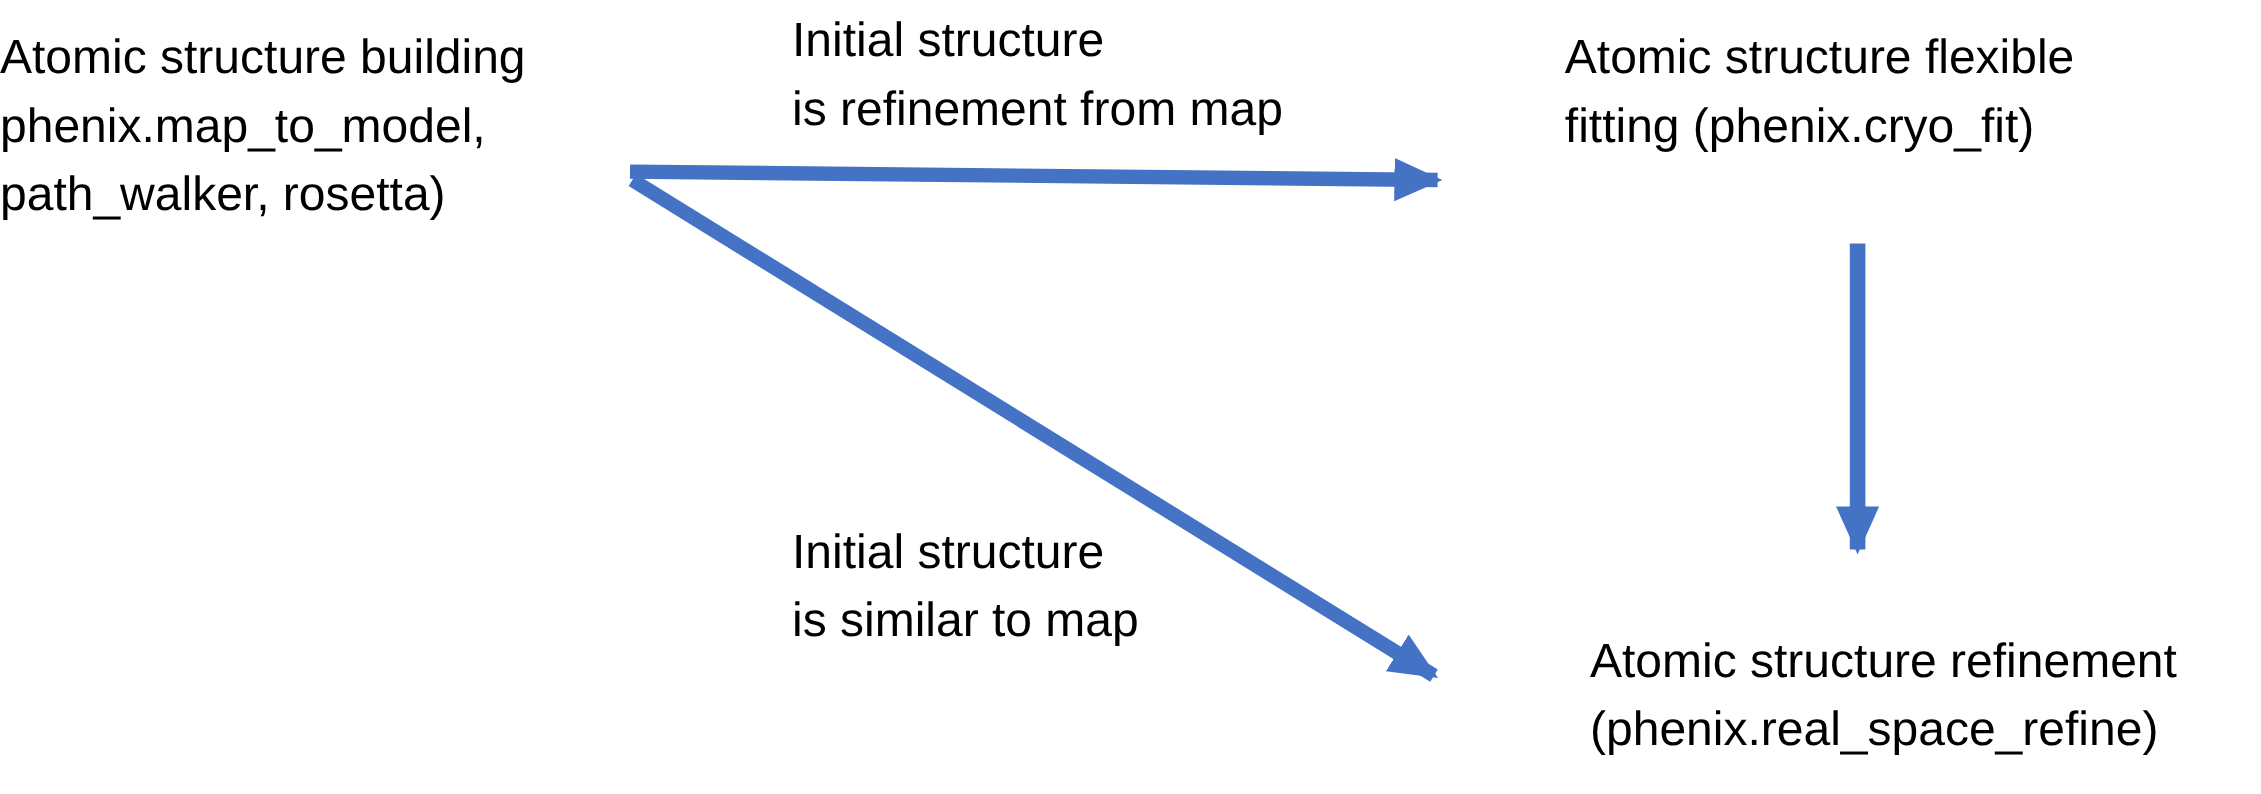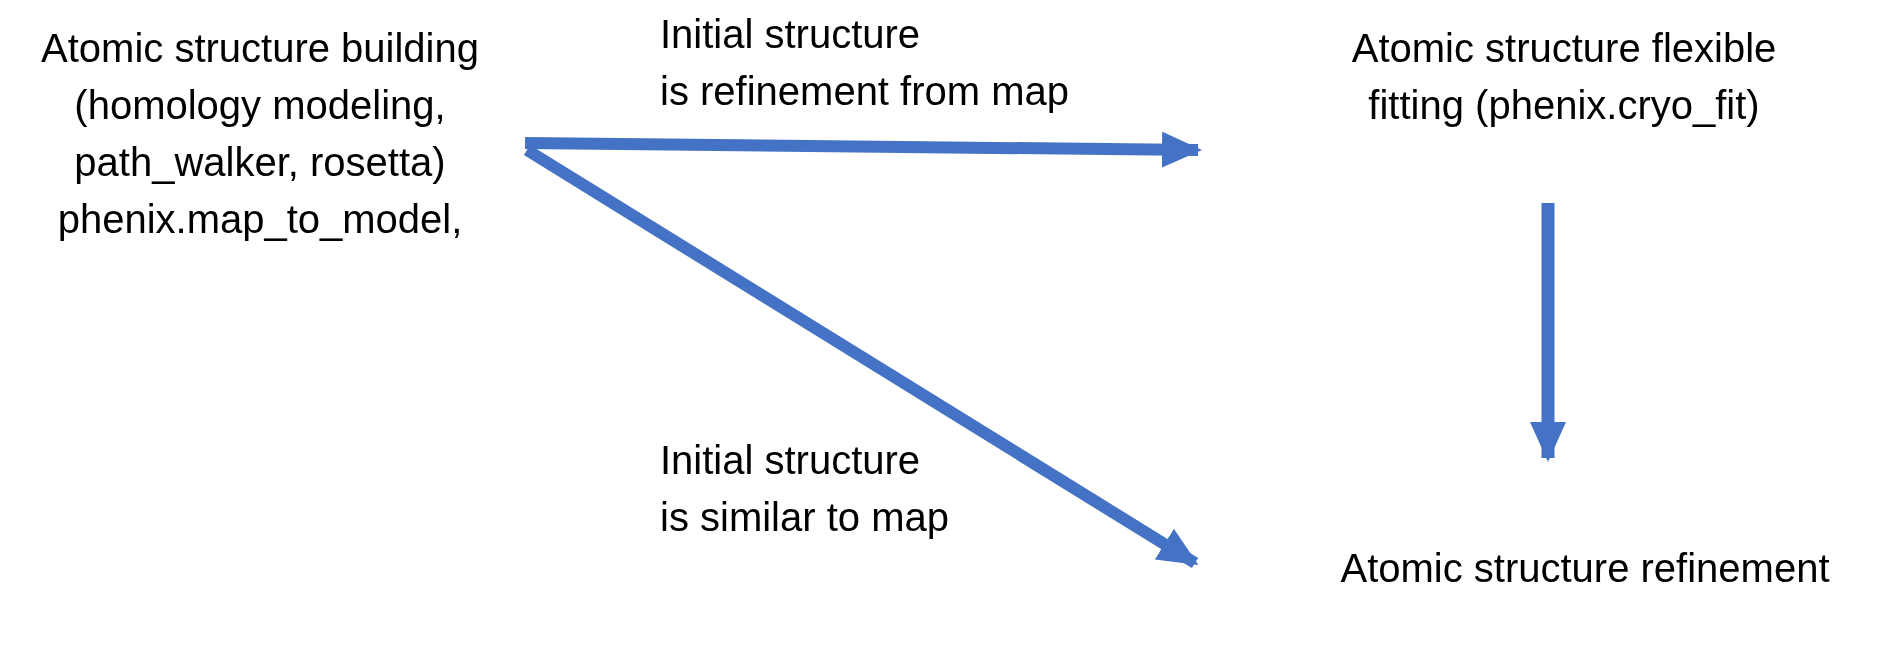--- a/index.html
+++ b/index.html
@@ -22,56 +22,56 @@
     z-index: 0;
   }
   .txt {
     position: absolute;
     z-index: 1;
     font-size: 40px;
     line-height: 57px;
     white-space: nowrap;
   }
   .txt div { white-space: nowrap; }
-  .center { text-align: center; }
+  .center { text-align: left; }
   .it { }
   line { stroke: #4472C4; }
   #ah path { fill: #4472C4; }
 </style>
 </head>
 <body>
 
 <svg class="layer-arrows" width="1884" height="662" viewBox="0 0 1884 662" xmlns="http://www.w3.org/2000/svg">
   <defs>
     <marker id="ah" markerUnits="userSpaceOnUse" markerWidth="40" markerHeight="36" viewBox="0 0 10 9" refX="9" refY="4.5" orient="auto">
       <path d="M0,0 L10,4.5 L0,9 Z" fill="#4472C4"></path>
     </marker>
   </defs>
   <line x1="525" y1="143" x2="1198" y2="150" stroke-width="12" marker-end="url(#ah)" stroke="#4472C4"></line>
   <line x1="527" y1="150" x2="1195" y2="563" stroke-width="12" marker-end="url(#ah)" stroke="#4472C4"></line>
   <line x1="1548" y1="203" x2="1548" y2="458" stroke-width="13" marker-end="url(#ah)" stroke="#4472C4"></line>
 </svg>
 
 <div class="txt center" style="left:0; top:20; top:20px; width:520px;">
   <div>Atomic structure building</div>
-  <div>(homology modeling,</div>
+  <div class="it">phenix.map_to_model,</div>
   <div class="it">path_walker, rosetta)</div>
-  <div class="it">phenix.map_to_model,</div>
 </div>
 
 <div class="txt" style="left:660px; top:6px;">
   <div>Initial structure</div>
   <div>is refinement from map</div>
 </div>
 
 <div class="txt center" style="left:1304px; top:20px; width:520px;">
   <div>Atomic structure flexible</div>
   <div><span>fitting (</span><span class="it">phenix.cryo_fit</span><span>)</span></div>
 </div>
 
 <div class="txt" style="left:660px; top:432px;">
   <div>Initial structure</div>
   <div>is similar to map</div>
 </div>
 
-<div class="txt center" style="left:1325px; top:540px; width:520px;">
+<div class="txt center" style="left:1325px; top:523px; width:520px;">
   <div>Atomic structure refinement</div>
+  <div><span>(</span><span class="it">phenix.real_space_refine</span><span>)</span></div>
 </div>
 
 </body></html>

